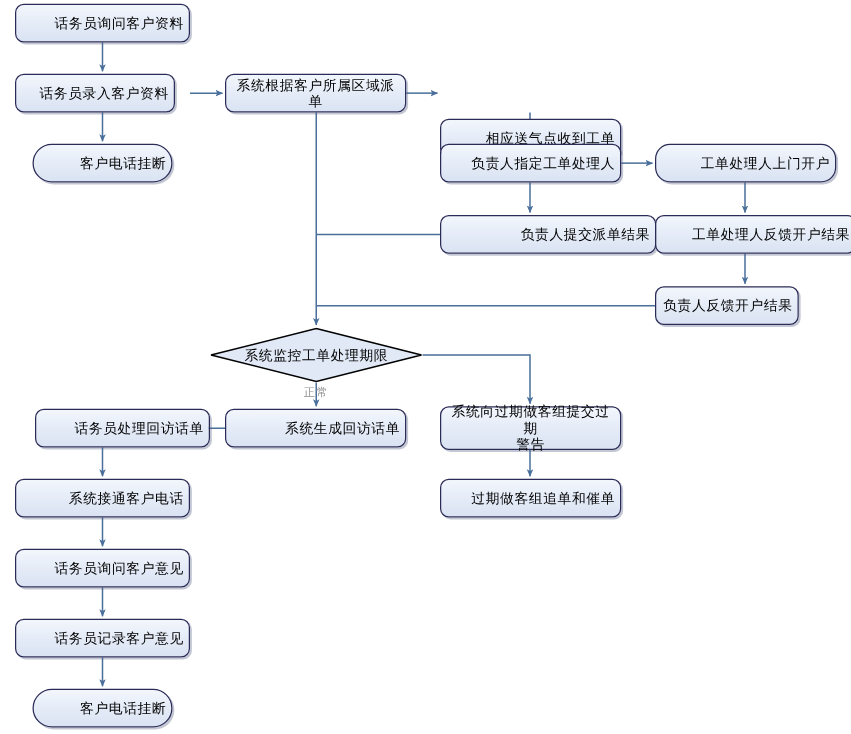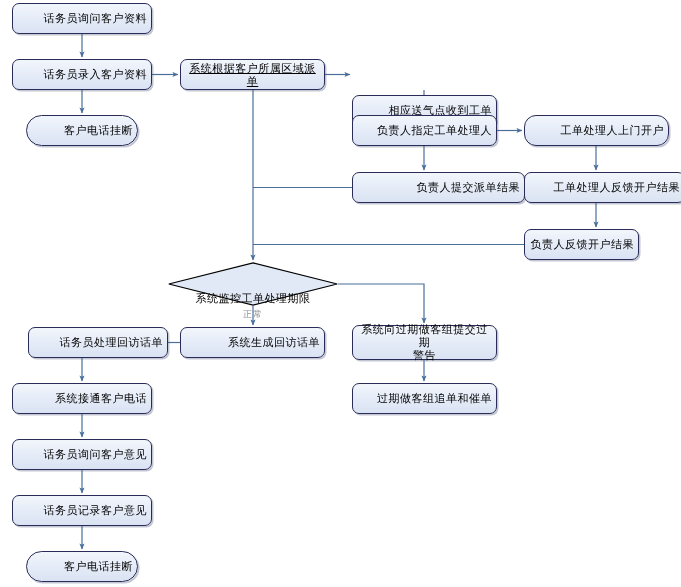--- a/index.html
+++ b/index.html
@@ -25,21 +25,21 @@
     justify-content:flex-end;
     text-align:center;
     border-radius:7px;
     box-shadow:1.5px 1.5px 0 rgba(80,95,130,0.35);
   }
   .node.terminator{ border-radius:999px; }
   .node .nlabel{ display:block; padding:0 4px; white-space:pre-line;}
 
   .diamond{
     position:absolute;
-    display:flex;align-items:flex-end;justify-content:center;
+    display:flex;align-items:center;justify-content:center;
   }
   .diamond .dshape{
     position:absolute;left:0;top:0;width:100%;height:100%;
   }
   .diamond .dlabel{
     position:relative;z-index:2;
     font-size:11px;letter-spacing:0.5px;color:#000;
     text-align:center;white-space:nowrap;
   }
 
@@ -102,27 +102,27 @@
 
       <path d="M82,470 L82,493" marker-end="url(#ar)"></path>
 
       <path d="M82,526 L82,549" marker-end="url(#ar)"></path>
     </g>
   </svg>
 
   <div class="node" style="left: 12px; top: 3px; width: 140px; height: 31px;">
     <span class="nlabel">话务员询问客户资料</span>
   </div>
-  <div class="node" style="left: 12px; top: 59px; width: 140px; height: 31px;">
+  <div class="node" style="left: 12px; top: 59px; width: 128px; height: 31px;">
     <span class="nlabel">话务员录入客户资料</span>
   </div>
   <div class="node terminator" style="left: 26px; top: 115px; width: 112px; height: 31px;">
     <span class="nlabel">客户电话挂断</span>
   </div>
-  <div class="node" style="left: 180px; top: 59px; width: 145px; height: 31px; text-decoration: underline;">
+  <div class="node" style="left: 180px; top: 59px; width: 145px; height: 31px;">
     <span class="nlabel">系统根据客户所属区域派单</span>
   </div>
   <div class="node" style="left: 352px; top: 59px; width: 145px; height: 31px; margin-top: 36px;">
     <span class="nlabel">相应送气点收到工单</span>
   </div>
   <div class="node" style="left: 352px; top: 115px; width: 145px; height: 31px;">
     <span class="nlabel">负责人指定工单处理人</span>
   </div>
   <div class="node" style="left: 524px; top: 115px; width: 145px; height: 31px; border-radius: 12px;">
     <span class="nlabel">工单处理人上门开户</span>

